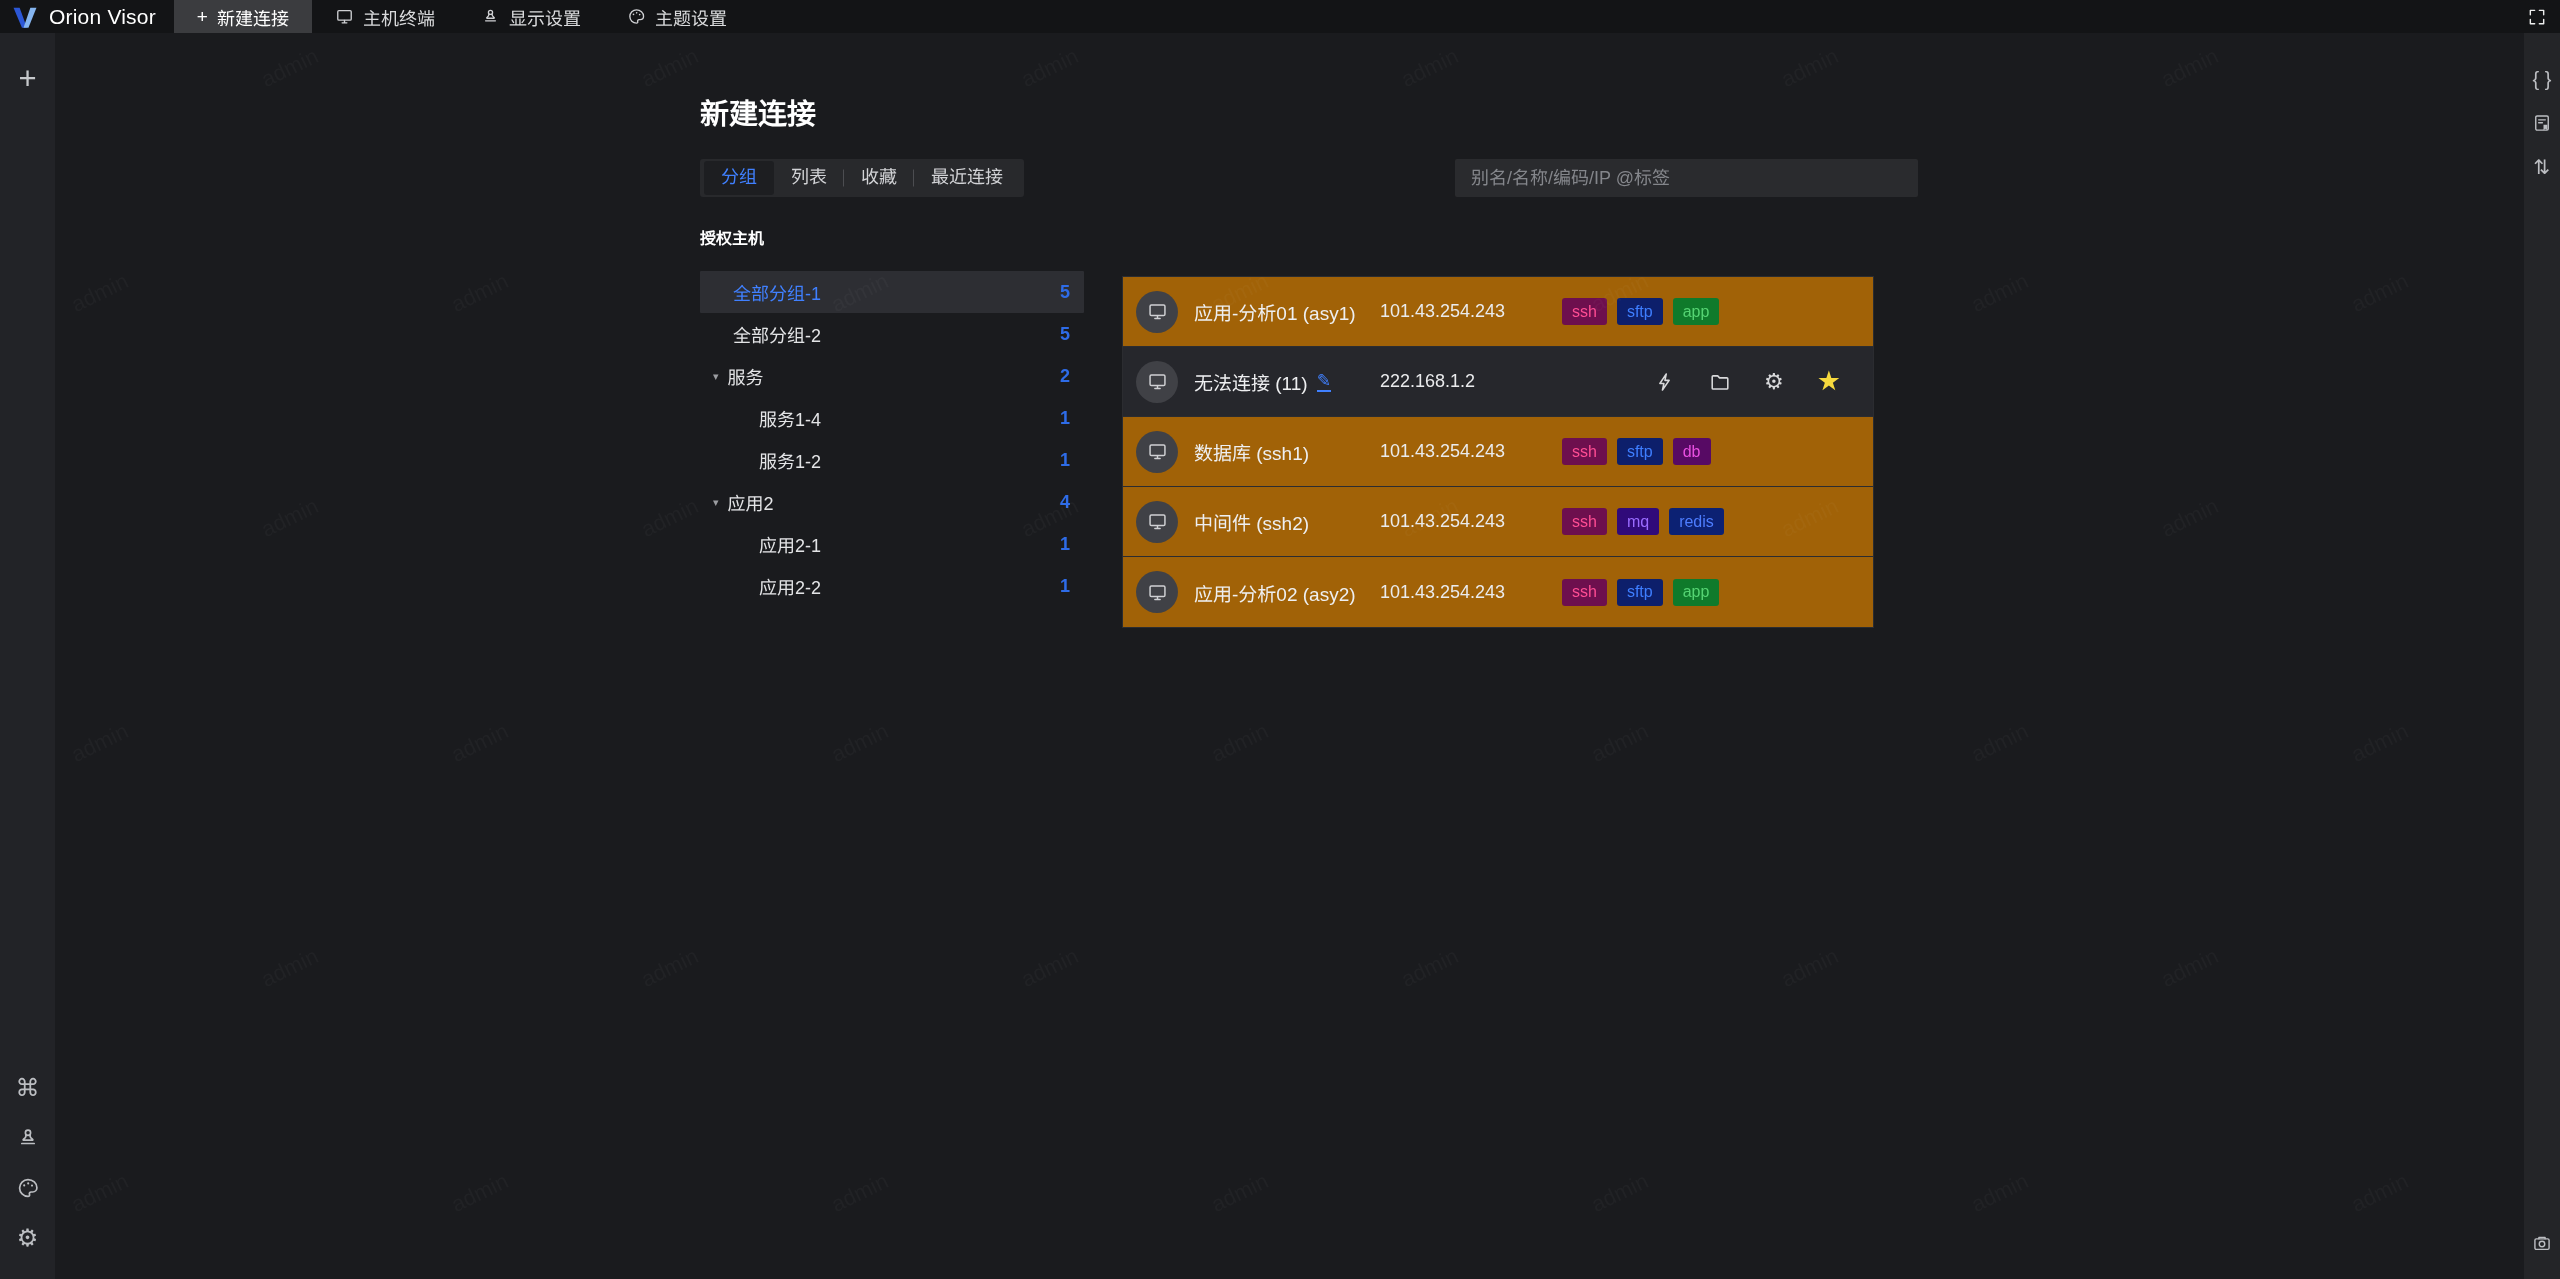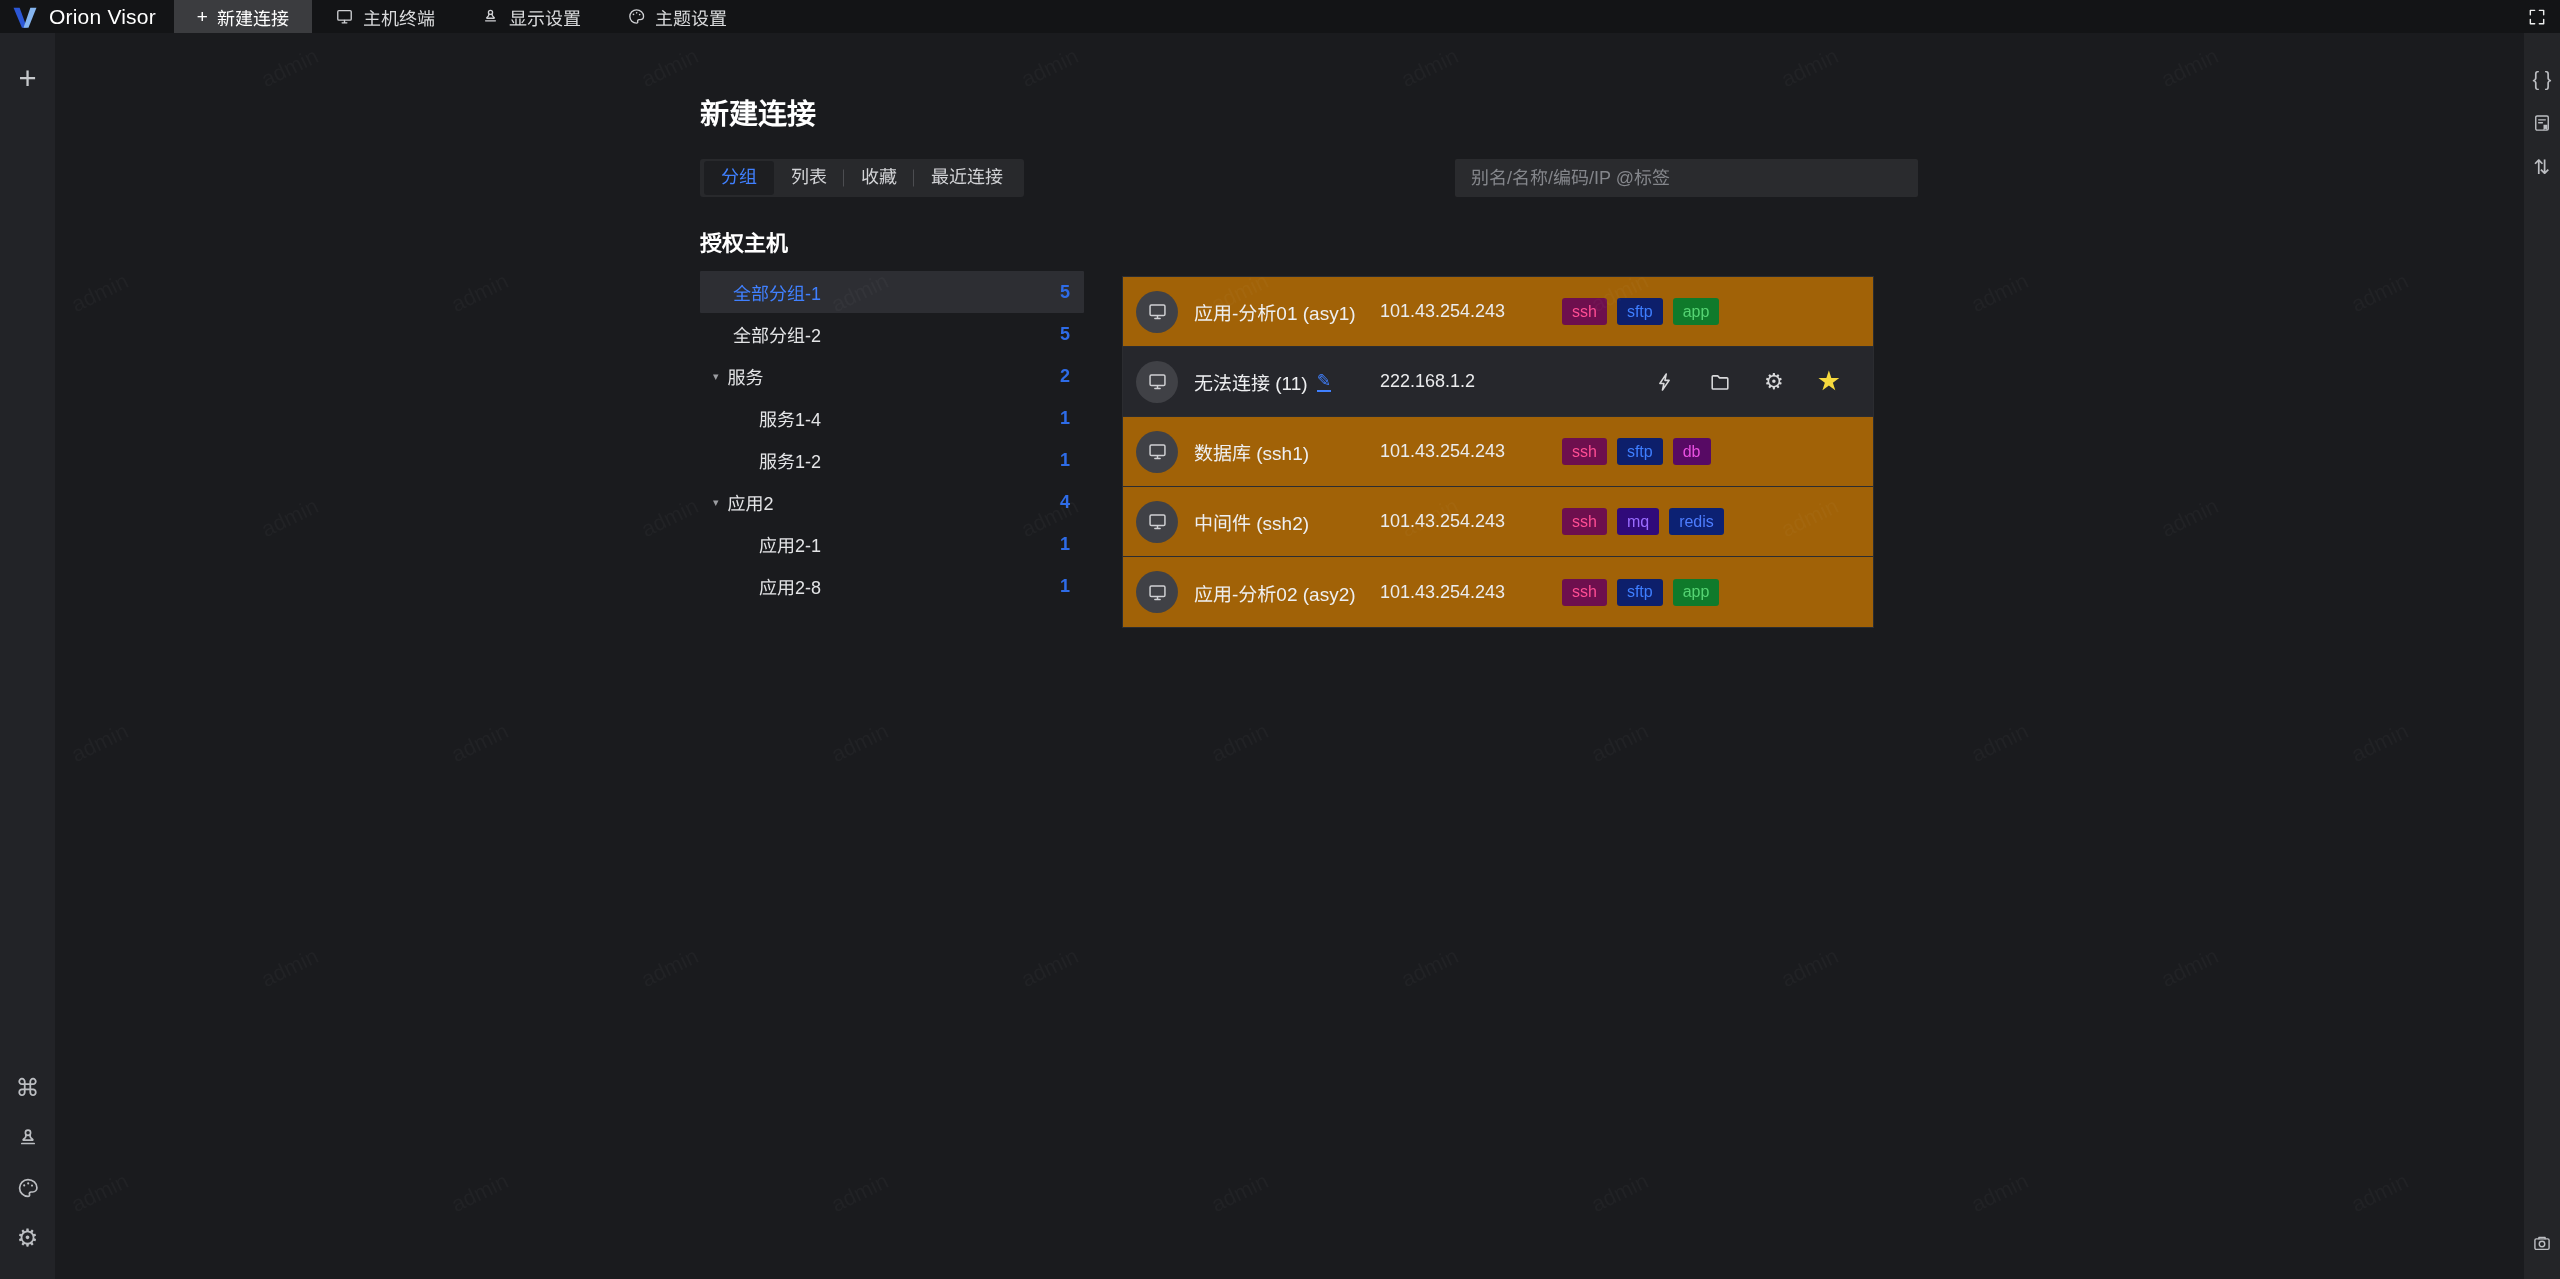--- a/index.html
+++ b/index.html
@@ -37,21 +37,21 @@
   .page-title{position:absolute;left:645px;top:57px;font-size:29px;font-weight:700;color:#ffffff}
 
   .view-tabs{position:absolute;left:645px;top:126px;height:38px;background:#28292c;border-radius:3px;display:flex;align-items:center;padding:0 4px}
   .view-tab{position:relative;padding:6px 17px;font-size:18px;color:#d2d3d6;cursor:pointer;border-radius:3px;line-height:1.2;white-space:nowrap}
   .view-tab.active{background:#1d1e21;color:#4080ff}
   .view-tab.sep::before{content:"";position:absolute;left:-1px;top:50%;transform:translateY(-50%);width:1px;height:17px;background:#4c4d51}
 
   .search-input{position:absolute;left:1400px;top:126px;width:463px;height:38px;background:#2a2b2e;border:0;border-radius:2px;padding:0 16px;font-size:18px;color:#e3e4e6;font-family:inherit;outline:none}
   .search-input::placeholder{color:#84868b}
 
-  .tree-heading{position:absolute;left:645px;top:192px;font-size:22px;font-weight:700;color:#ffffff}
+  .tree-heading{position:absolute;left:645px;top:192px;font-size:16px;font-weight:700;color:#ffffff}
   .tree{position:absolute;left:645px;top:238px;width:384px}
   .tree-item{height:42px;display:flex;align-items:center;font-size:18px;color:#e3e4e6;cursor:pointer;padding-right:14px;border-radius:1px}
   .tree-item.selected{background:#2d2e33;color:#4080ff}
   .tree-item .caret{font-size:11px;color:#9b9da1;margin-right:9px}
   .tree-count{margin-left:auto;font-weight:700;font-size:18px;color:#2e6ce8}
 
   .hosts{position:absolute;left:1067px;top:243px;width:752px;background:#1d1e22;border:1px solid #2b2c30}
   .host-row{height:70px;display:flex;align-items:center;border-bottom:1px solid #2b2c30;cursor:pointer;background:#a16207}
   .host-row:last-child{border-bottom:0}
   .host-row.hover{background:#26272c}
@@ -206,21 +206,21 @@
       <div class="tree-item" style="padding-left: 13px;">
         <span class="icon caret">▾</span>
         <span class="tree-label">应用2</span>
         <span class="tree-count">4</span>
       </div>
       <div class="tree-item" style="padding-left: 59px;">
         <span class="tree-label">应用2-1</span>
         <span class="tree-count">1</span>
       </div>
       <div class="tree-item" style="padding-left: 59px;">
-        <span class="tree-label">应用2-8</span>
+        <span class="tree-label">应用2-2</span>
         <span class="tree-count">1</span>
       </div>
     </div>
 
   <div class="hosts">
       <div class="host-row">
         <div class="host-avatar">
           <span class="icon">
             <svg viewBox="0 0 24 24" fill="none" stroke="currentColor" stroke-width="1.7" stroke-linecap="round" stroke-linejoin="round">
               <rect x="3.5" y="4.5" width="17" height="12" rx="1.5"></rect>

